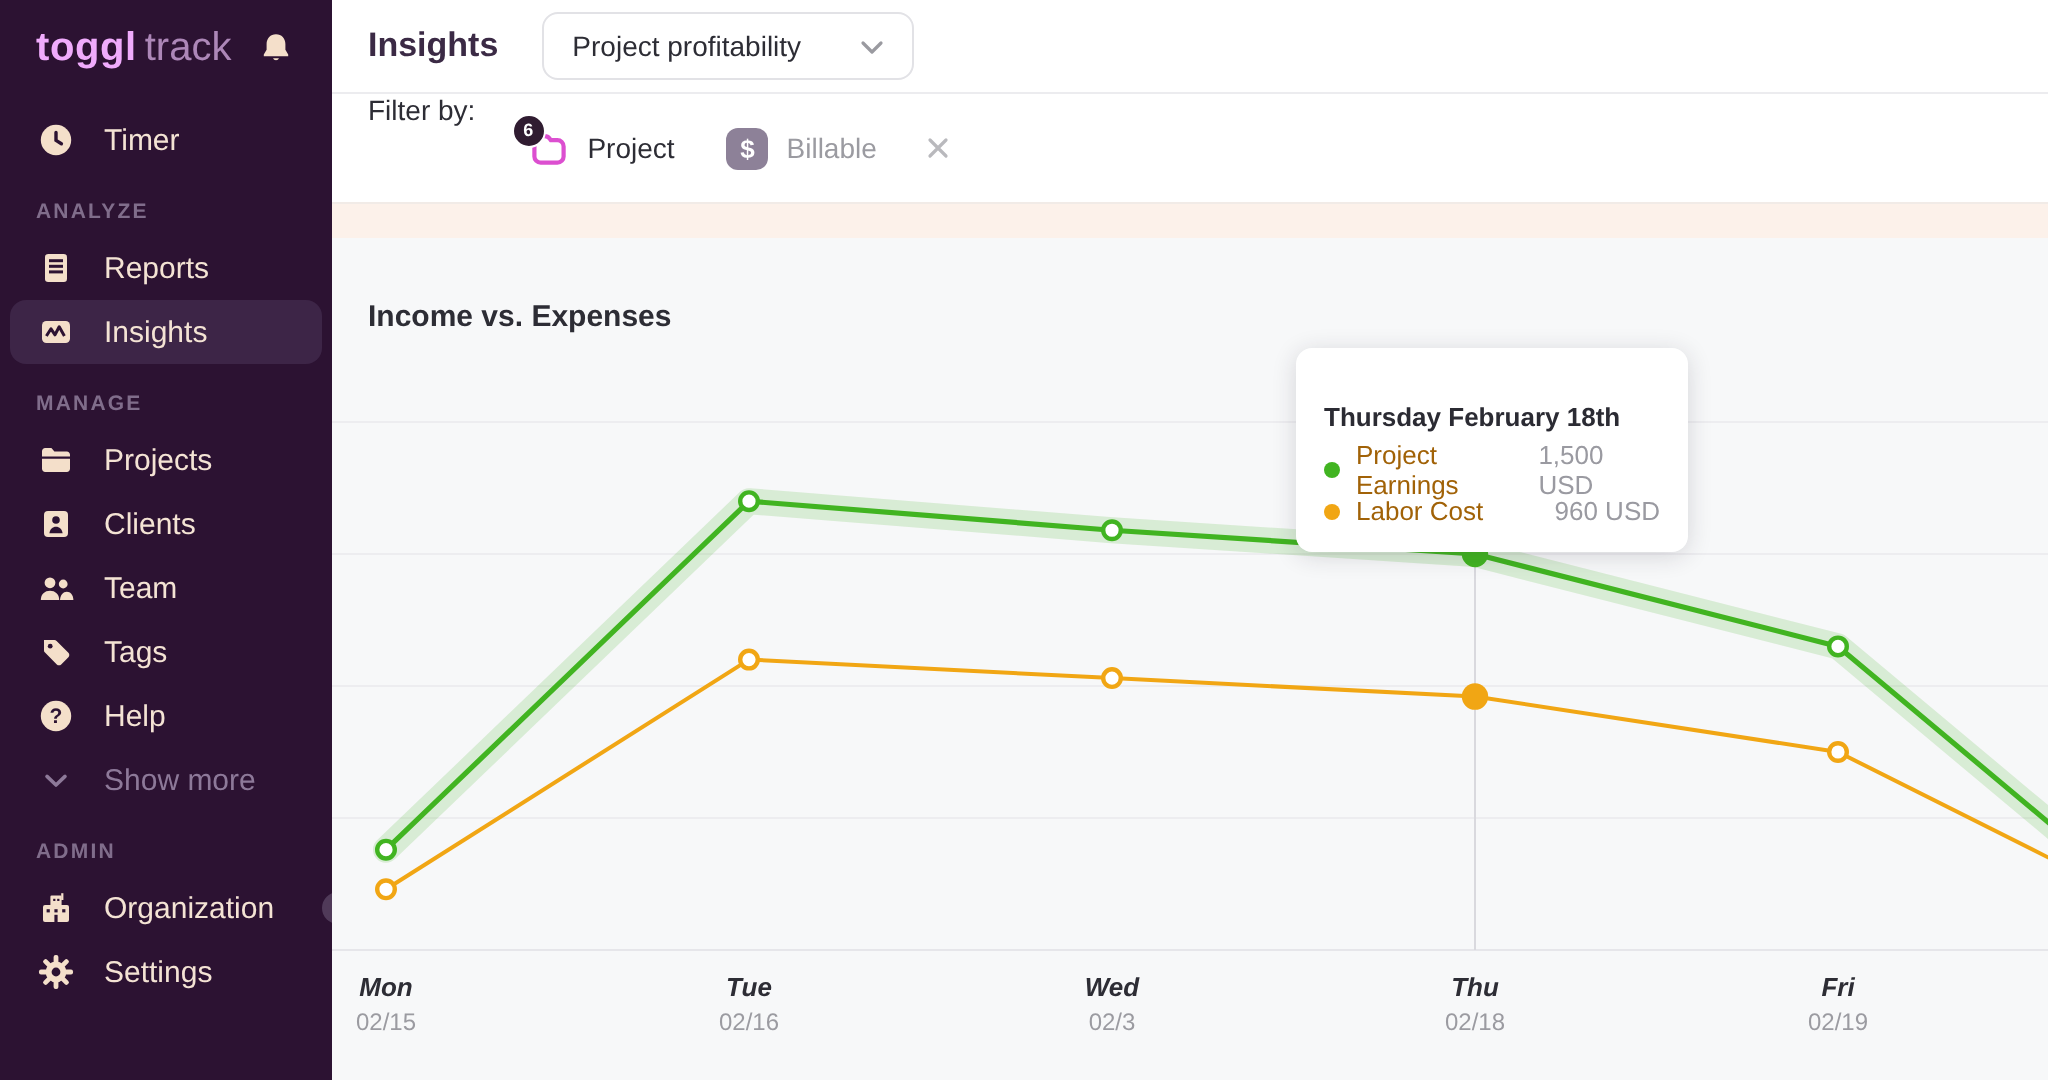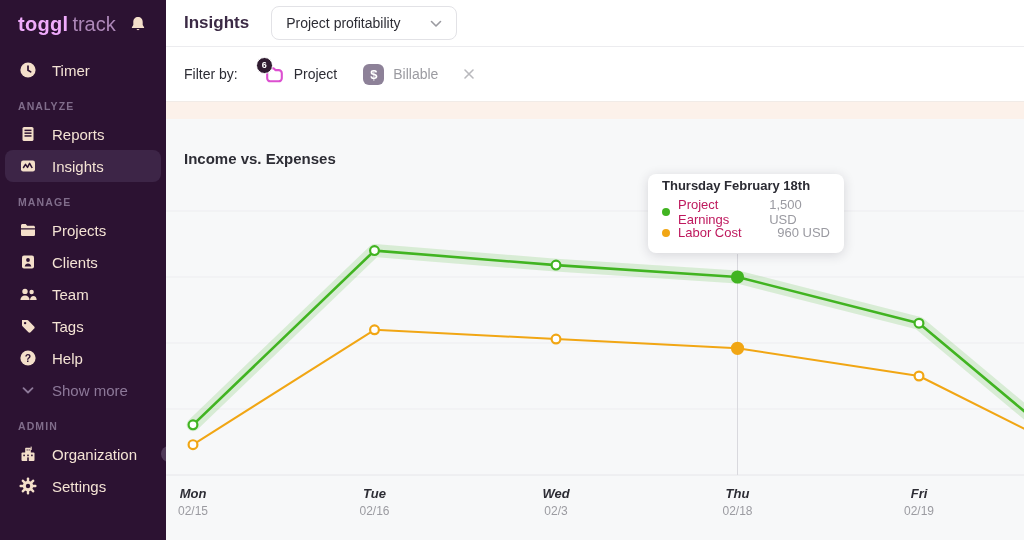--- a/index.html
+++ b/index.html
@@ -26,21 +26,21 @@
   
   .main{flex:1;display:flex;flex-direction:column;min-width:0;}
   .topbar{height:46px;min-height:46px;background:#fff;border-bottom:1px solid #ececef;
     display:flex;align-items:center;padding:0 18px;}
   .page-title{font-size:17px;font-weight:bold;color:#3b2a45;margin:0;}
   .view-dropdown{margin-left:22px;height:34px;min-width:186px;box-sizing:border-box;
     border:1px solid #e2e2e6;border-radius:8px;background:#fff;display:flex;align-items:center;
     justify-content:space-between;padding:0 14px;font-size:14px;color:#2d2d35;cursor:pointer;gap:18px;}
 
   .filterbar{height:54px;min-height:54px;background:#fff;border-bottom:1px solid #f1ebe7;
-    display:flex;align-items:center;padding:0 18px;font-size:14px;color:#2d2d35;}
+    display:flex;padding:0 18px;font-size:14px;color:#2d2d35;}
   .filter-chip{display:flex;align-items:center;gap:9px;margin-left:26px;cursor:pointer;}
   .chip-icon-wrap{position:relative;width:21px;height:21px;}
   .count-badge{position:absolute;top:-7px;left:-8px;width:15px;height:15px;border-radius:50%;
     background:#301c31;border:1.5px solid #fff;color:#fff;font-size:9px;font-weight:bold;
     display:flex;align-items:center;justify-content:center;}
   .billable-icon{width:21px;height:21px;border-radius:6px;background:#8d8198;color:#fff;
     font-weight:bold;font-size:13px;display:flex;align-items:center;justify-content:center;}
   .chip-label-muted{color:#9b9ba1;}
   .clear-x{margin-left:22px;background:none;border:none;cursor:pointer;line-height:0;padding:2px;}
 
@@ -48,25 +48,25 @@
 
   .chart-region{flex:1;position:relative;background:#f7f8f9;overflow:hidden;}
   .chart-title{position:absolute;top:31px;left:18px;font-size:15px;font-weight:bold;color:#2d2d35;z-index:2;}
   #chart-svg{position:absolute;left:0;top:0;z-index:1;}
   .x-label{position:absolute;top:367px;width:90px;text-align:center;z-index:2;}
   .x-label .day{display:block;font-size:13px;font-weight:bold;color:#2d2d35;font-style:italic;}
   .x-label .date{display:block;font-size:12px;color:#9b9ba1;margin-top:3px;}
 
   .tooltip{position:absolute;left:482px;top:55px;width:196px;box-sizing:border-box;
     background:#fff;border-radius:8px;box-shadow:0 2px 12px rgba(40,30,50,.16);
-    padding:4px 14px 10px;z-index:3;}
+    padding:27px 14px 10px;z-index:3;}
   .tooltip-title{font-size:13px;font-weight:bold;color:#2b2b33;margin-bottom:8px;}
   .tooltip-row{display:flex;align-items:center;height:21px;font-size:13px;}
   .dot{width:8px;height:8px;border-radius:50%;margin-right:8px;flex:none;}
-  .t-label{color:#be185d;}
+  .t-label{color:#a16207;}
   .t-value{margin-left:auto;color:#9a9aa1;}
 </style>
 </head>
 <body>
 
 <aside class="sidebar">
   <div class="logo-row">
     <div class="logo">
       <span class="logo-bold">toggl</span><span class="logo-light">track</span>
     </div>

